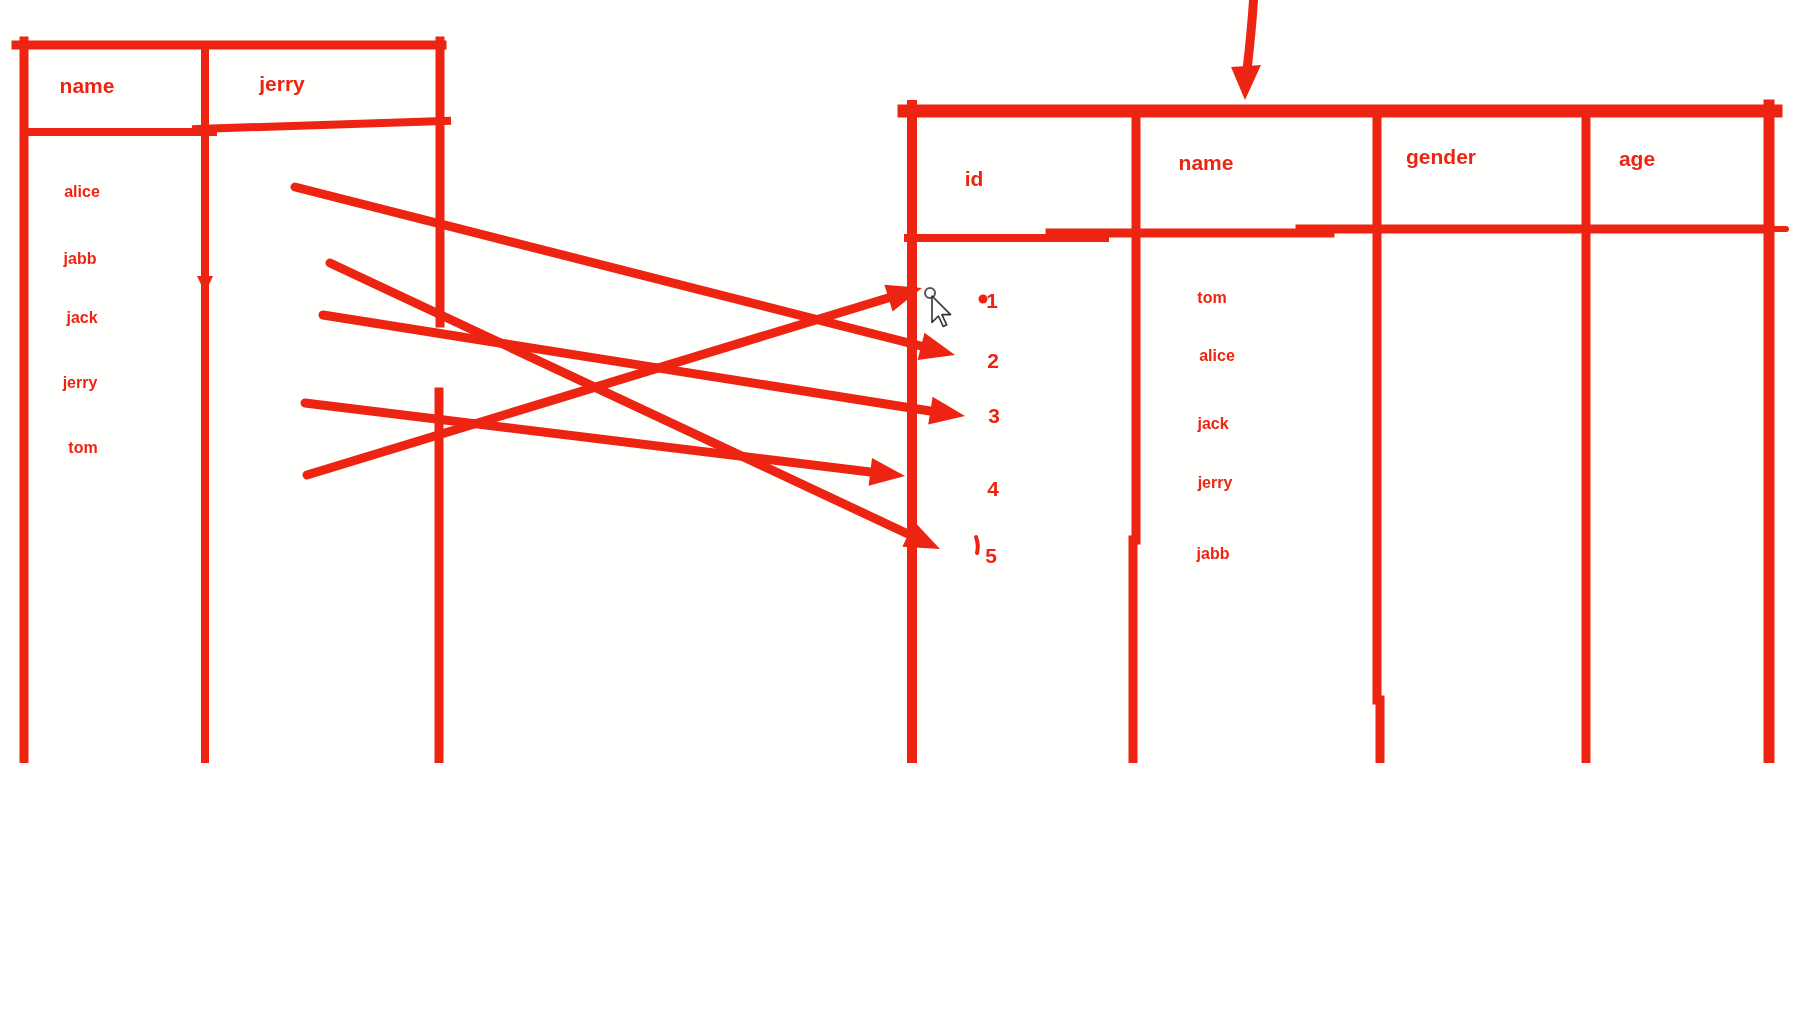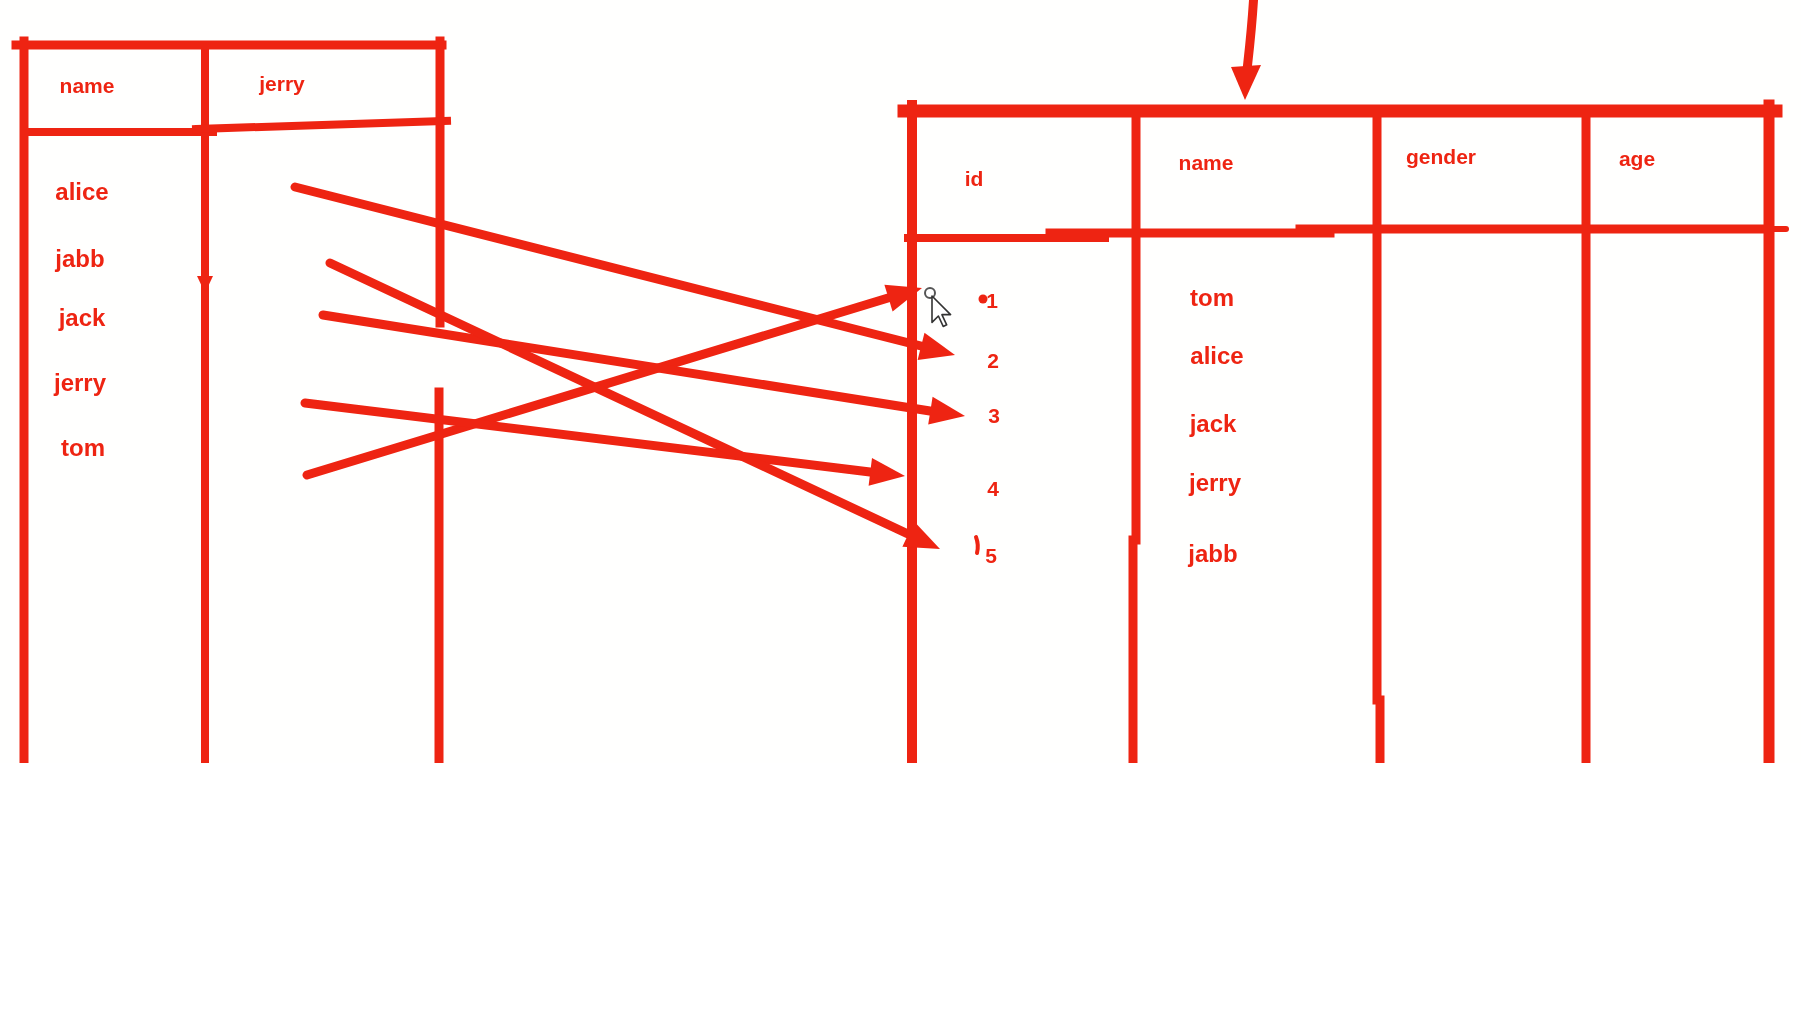--- a/index.html
+++ b/index.html
@@ -8,21 +8,21 @@
     position:relative; width:1801px; height:763px;
     background:#fffffe; overflow:hidden;
     font-family:"Liberation Sans", sans-serif;
     font-weight:bold; color:var(--ink);
   }
   .overlay { position:absolute; left:0; top:0; width:1801px; height:1018px; }
   .lbl {
     position:absolute; transform:translate(-50%,-50%);
     white-space:nowrap; line-height:1; user-select:none;
   }
-  .fs20 { font-size:24px; }
+  .fs20 { font-size:16px; }
   .fs21 { font-size:21px; }
   svg .ink   { stroke:var(--ink); }
   svg .inkf  { fill:var(--ink); }
 </style>
 </head>
 <body>
 
 <div class="canvas">
 
   <svg class="overlay" viewBox="0 0 1801 1018">

